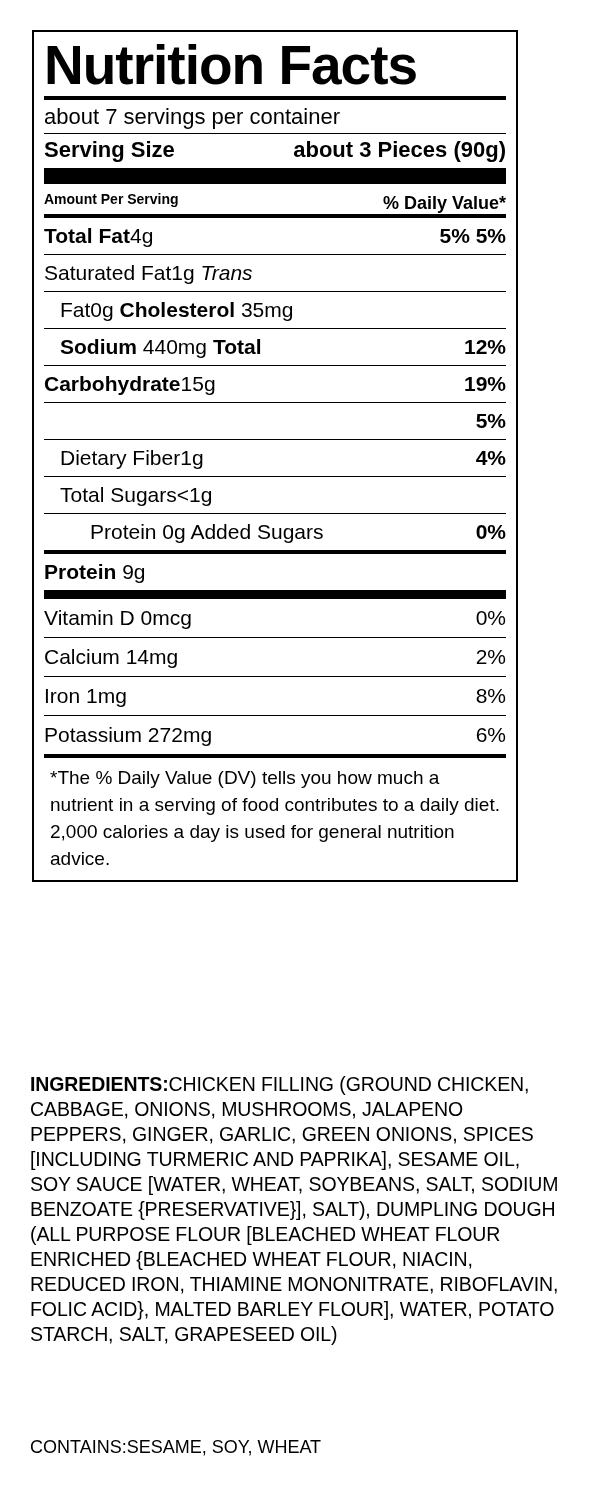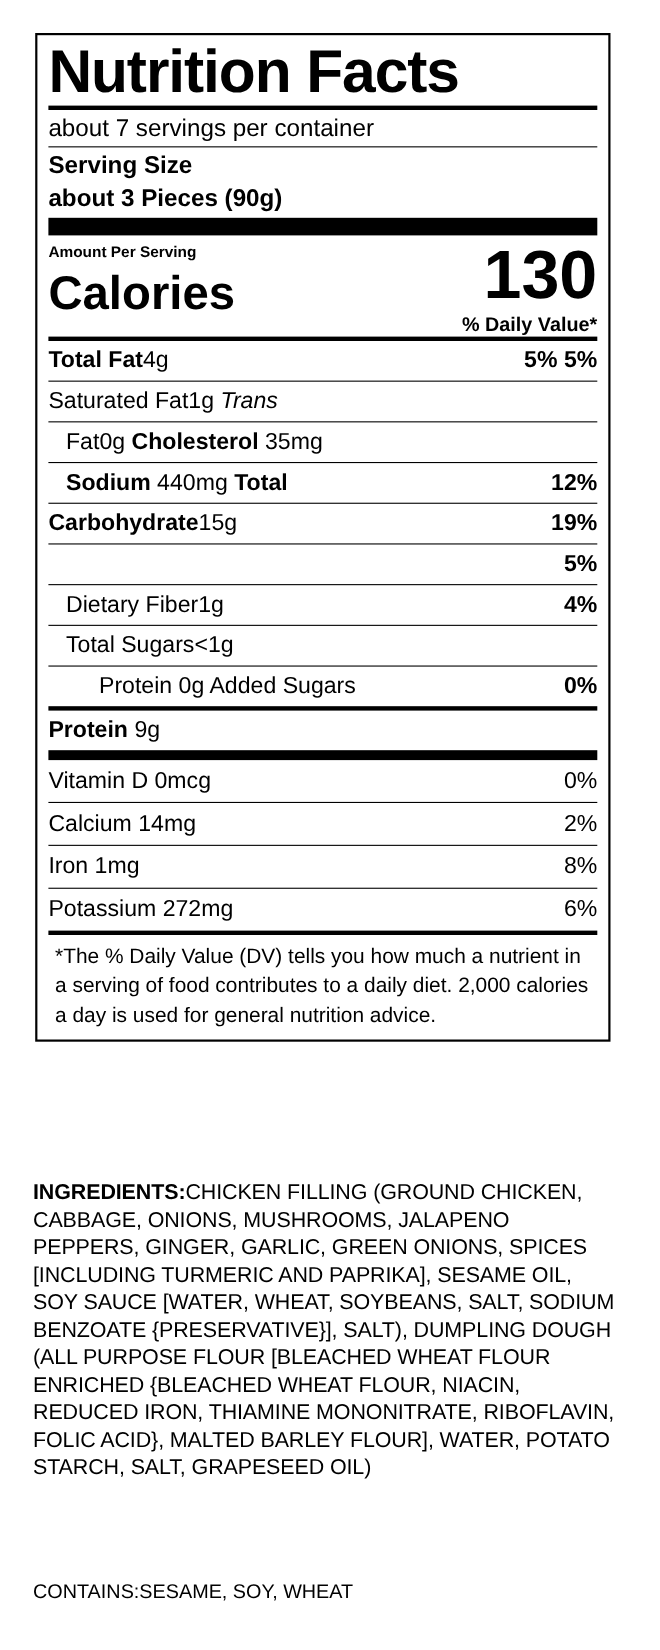--- a/index.html
+++ b/index.html
@@ -19,21 +19,21 @@
     width: 600px;
     height: 1500px;
     box-sizing: border-box;
   }
 
   
   .panel {
     position: absolute;
     left: 32px;
     top: 30px;
-    width: 523px;
+    width: 486px;
     box-sizing: border-box;
     border: 2px solid #000;
     padding: 4px 10px 4px 10px;
     background: #fff;
   }
 
   .title {
     font-size: 55px;
     font-weight: bold;
     line-height: 58px;
@@ -53,21 +53,20 @@
     padding: 2px 0 1px 0;
   }
   .serving-size {
     display: flex;
     justify-content: space-between;
     align-items: baseline;
     font-size: 22px;
     font-weight: bold;
     line-height: 30px;
     padding: 1px 0 3px 0;
-    flex-direction: column;
   }
 
   .amount-per {
     font-size: 14px;
     font-weight: bold;
     line-height: 24px;
     padding-top: 3px;
   }
 
   .cal-row {
@@ -167,24 +166,20 @@
 
     <div class="serving-size">
       <span>Serving Size</span>
       <span>about 3 Pieces (90g)</span>
     </div>
 
     <div class="rule-thick"></div>
 
     <div class="amount-per">Amount Per Serving</div>
 
-    <div class="cal-row">
-      <span class="cal-label">Calories</span>
-      <span class="cal-value">130</span>
-    </div>
 
     <div class="dv-head">% Daily Value*</div>
     <div class="rule-med"></div>
 
     <div class="row">
       <span class="left"><span class="b">Total Fat</span><span>4g</span></span>
       <span class="right">5% 5%</span>
     </div>
     <div class="rule-thin"></div>
 

